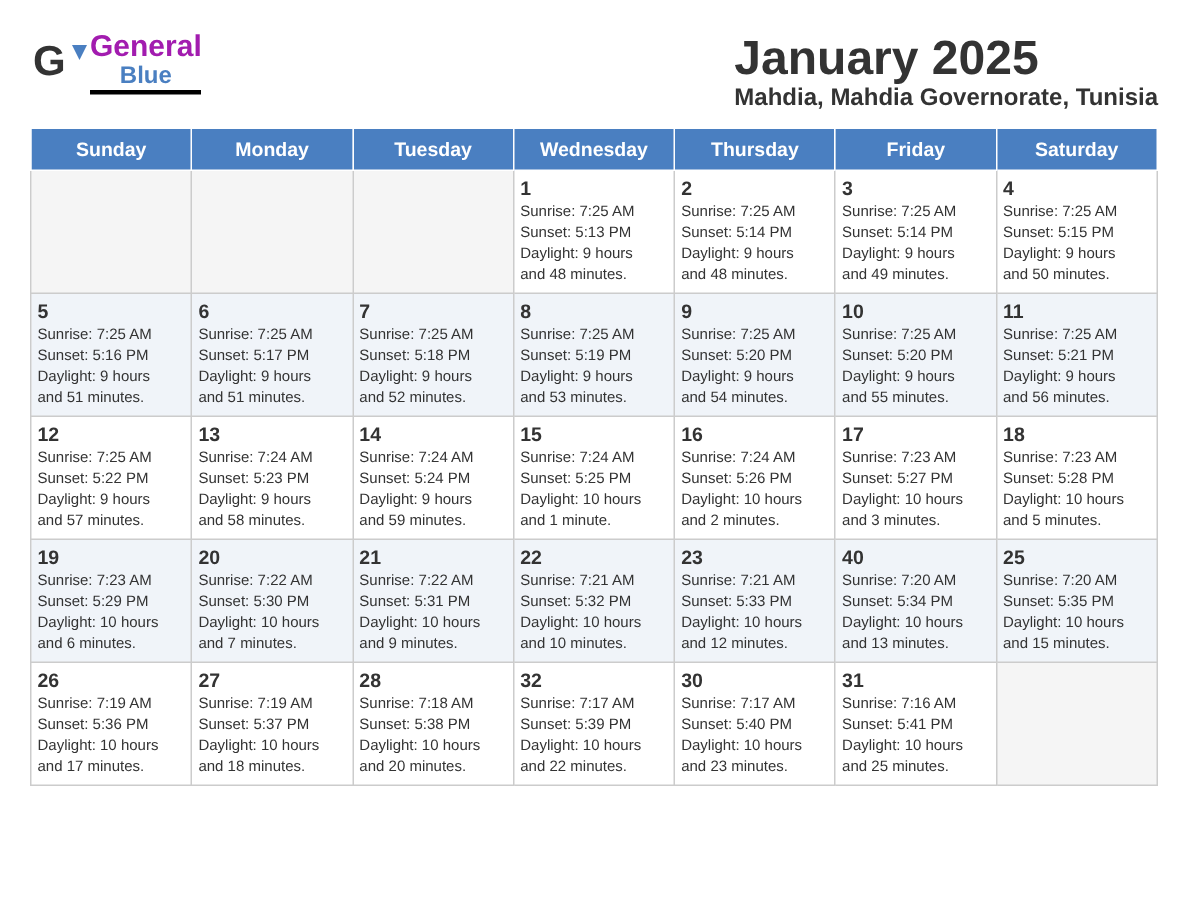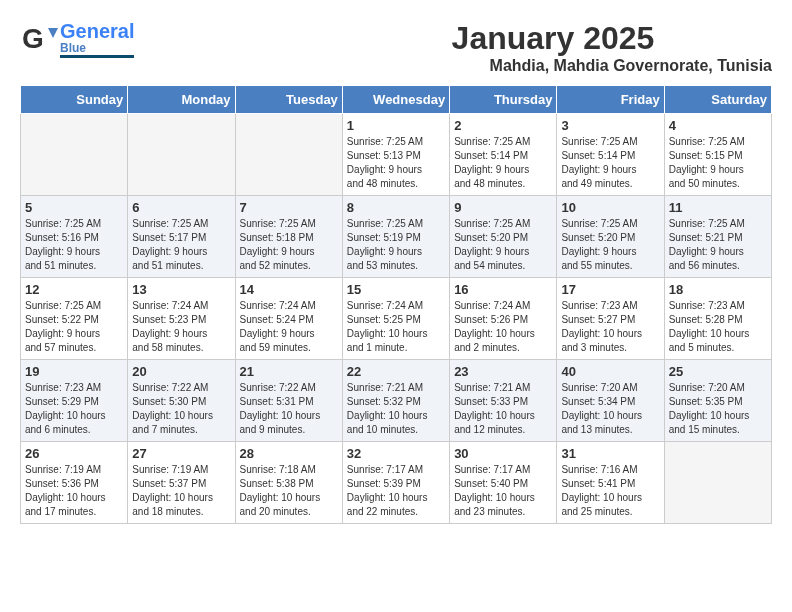--- a/index.html
+++ b/index.html
@@ -26,33 +26,32 @@
     }
     .title-area h1 {
       font-size: 32px;
       font-weight: bold;
       color: #333;
     }
     .title-area h2 {
       font-size: 16px;
       font-weight: bold;
       color: #333;
-      margin-left: 38px;
     }
     .calendar {
       width: 100%;
       border-collapse: collapse;
     }
     .calendar th {
       background: #4a7fc1;
       color: #fff;
       font-size: 13px;
       font-weight: bold;
       padding: 6px 4px;
-      text-align: right;
+      text-align: center;
       border: 1px solid #fff;
     }
     .calendar td {
       border: 1px solid #ccc;
       vertical-align: top;
       padding: 4px;
       width: calc(100% / 7);
       min-height: 80px;
       height: 80px;
       font-size: 10.5px;
@@ -81,22 +80,22 @@
 <body>
 
 <div class="header">
   <div class="logo">
     <div style="display:flex;align-items:center;gap:2px;">
       <svg width="38" height="38" viewBox="0 0 38 38">
         <text x="2" y="28" font-size="28" font-weight="bold" fill="#333" font-family="Arial">G</text>
         <polygon points="28,8 38,8 33,18" fill="#4a7fc1"></polygon>
       </svg>
       <div>
-        <div style="font-size:20px;font-weight:bold;color:#3b82f6;line-height:1.1;">General</div>
-        <div style="font-size:12px;font-weight:bold;color:#4a7fc1;line-height:1.1;border-bottom:3px solid #0c4a6e;">Blue</div>
+        <div style="font-size:20px;font-weight:bold;color:#a21caf;line-height:1.1;">General</div>
+        <div style="font-size:16px;font-weight:bold;color:#4a7fc1;line-height:1.1;border-bottom:3px solid #000000;text-align:center;">Blue</div>
       </div>
     </div>
   </div>
   <div class="title-area">
     <h1>January 2025</h1>
     <h2>Mahdia, Mahdia Governorate, Tunisia</h2>
   </div>
 </div>
 
 <table class="calendar">

